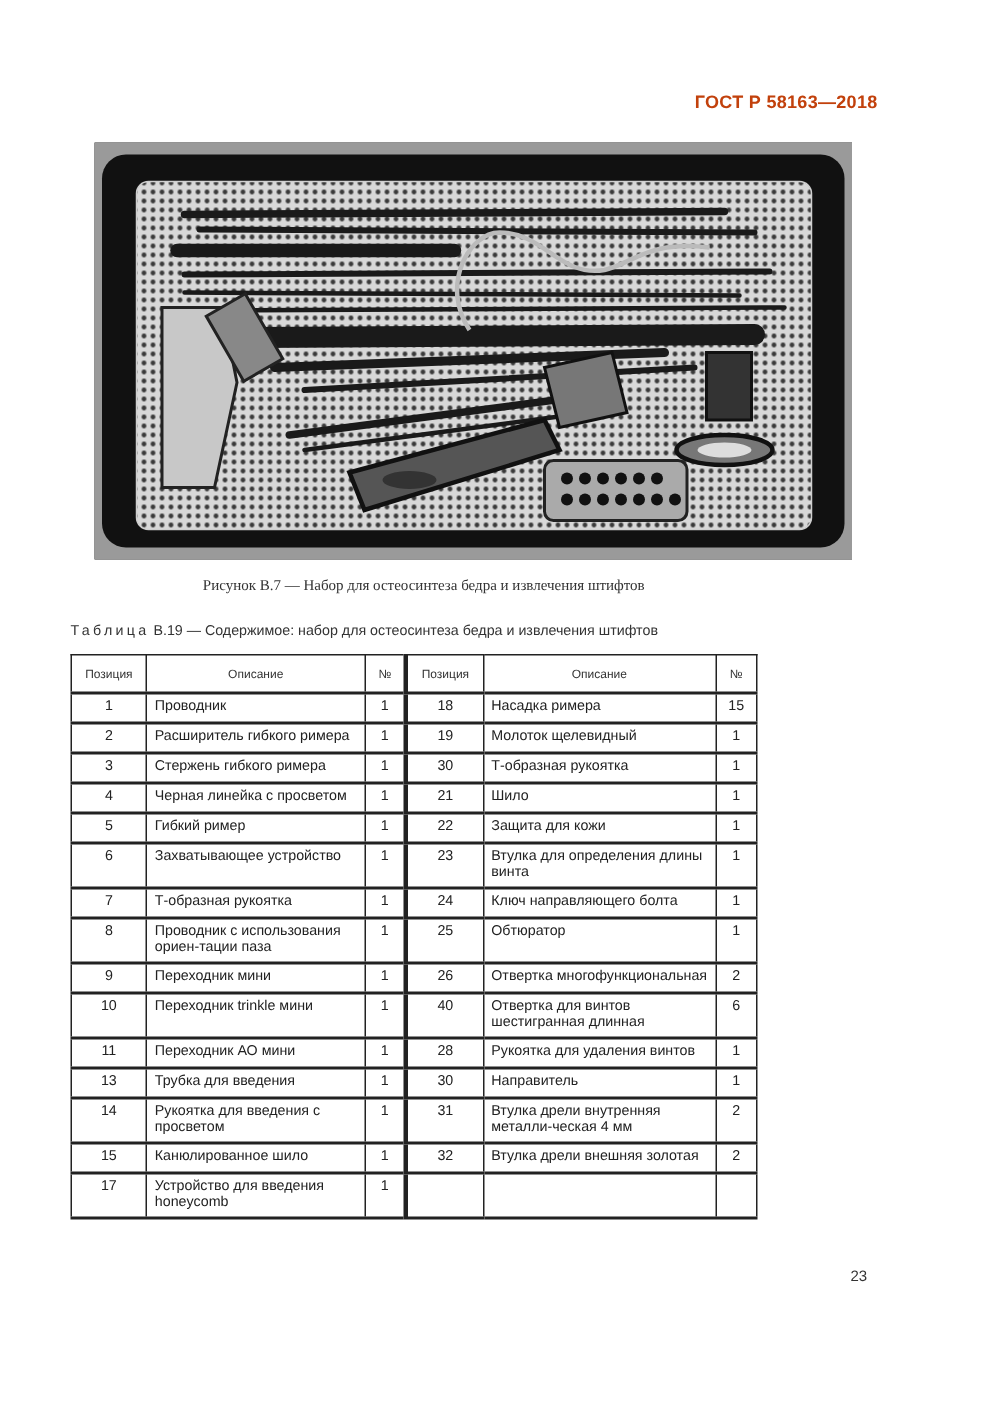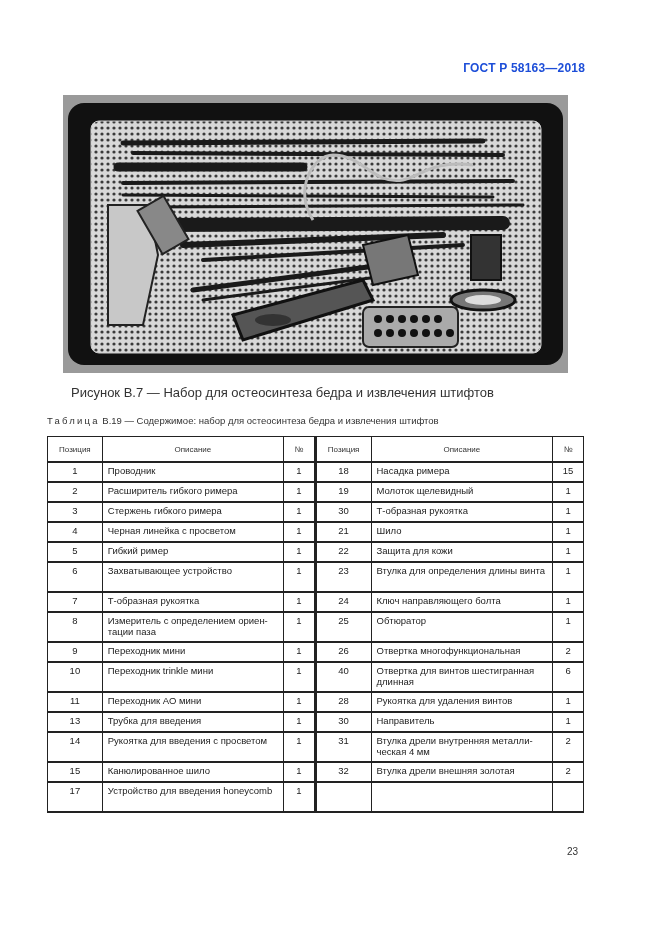--- a/index.html
+++ b/index.html
@@ -1,24 +1,24 @@
 <!DOCTYPE html>
 <html><head>
 <meta charset="utf-8">
 <style>
   html, body { margin: 0; padding: 0; background: #ffffff; }
   body { width: 661px; height: 935px; position: relative; overflow: hidden;
          font-family: "Liberation Sans", "DejaVu Sans", sans-serif; color: #1a1a1a; }
-  .doc-code { position: absolute; top: 61px; right: 76px; font-size: 12px; font-weight: bold; color: #1d4ed8; letter-spacing: 0.2px; }
+  .doc-code { position: absolute; top: 61px; right: 76px; font-size: 12px; font-weight: bold; color: #c2410c; letter-spacing: 0.2px; }
   .figure { position: absolute; left: 63px; top: 95px; width: 505px; height: 278px; background: #2a2a2a; overflow: hidden; }
   .figure svg { display: block; width: 100%; height: 100%; }
-  .caption { position: absolute; top: 385px; left: 0; width: 565px; text-align: center; font-size: 13px; color: #333; }
+  .caption { position: absolute; top: 385px; left: 0; width: 565px; text-align: center; font-size: 10px; color: #333; font-family: Liberation Serif, serif; }
   .table-title { position: absolute; top: 415px; left: 47px; font-size: 9.5px; color: #333; }
   .table-title .spaced { letter-spacing: 2.2px; }
-  table.contents { position: absolute; left: 47px; top: 436px; width: 537px; border-collapse: collapse; font-size: 9.5px; color: #222; }
+  table.contents { position: absolute; left: 47px; top: 436px; width: 458px; border-collapse: collapse; font-size: 9.5px; color: #222; }
   table.contents th, table.contents td { border: 1px solid #222; padding: 2px 5px 2px 5px; vertical-align: top; line-height: 11px; }
   table.contents th { font-weight: normal; font-size: 8px; height: 20px; vertical-align: middle; text-align: center; color: #333; border-bottom: 2.5px solid #222; }
   table.contents td.c-pos { text-align: center; width: 44px; }
   table.contents td.c-desc { text-align: left; width: 172px; margin-top: 40px; }
   table.contents td.c-num { text-align: center; width: 20px; }
   table.contents .split { border-right: 3px solid #222; }
   table.contents tr.row td { border-bottom: 2px solid #222; }
   table.contents tr.h1 td { height: 14px; }
   table.contents tr.h2 td { height: 24px; }
   .page-number { position: absolute; top: 846px; left: 567px; font-size: 10px; color: #333; }
@@ -147,21 +147,21 @@
     <tr class="row h1">
       <td class="c-pos">7</td>
       <td class="c-desc">Т-образная рукоятка</td>
       <td class="c-num split">1</td>
       <td class="c-pos">24</td>
       <td class="c-desc">Ключ направляющего болта</td>
       <td class="c-num">1</td>
     </tr>
     <tr class="row h2">
       <td class="c-pos">8</td>
-      <td class="c-desc">Измеритель с определением ориен-тации паза</td>
+      <td class="c-desc">Проводник с использования ориен-тации паза</td>
       <td class="c-num split">1</td>
       <td class="c-pos">25</td>
       <td class="c-desc">Обтюратор</td>
       <td class="c-num">1</td>
     </tr>
     <tr class="row h1">
       <td class="c-pos">9</td>
       <td class="c-desc">Переходник мини</td>
       <td class="c-num split">1</td>
       <td class="c-pos">26</td>

